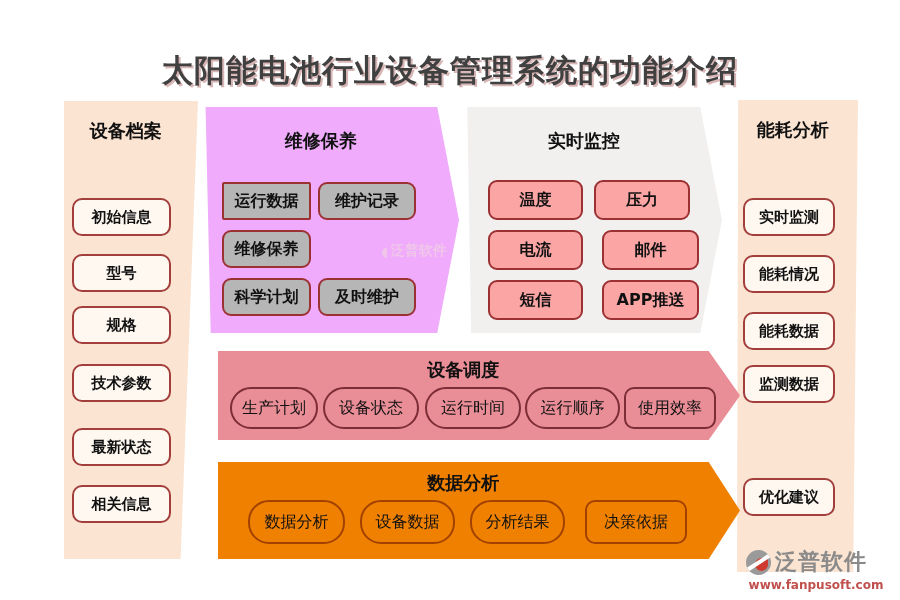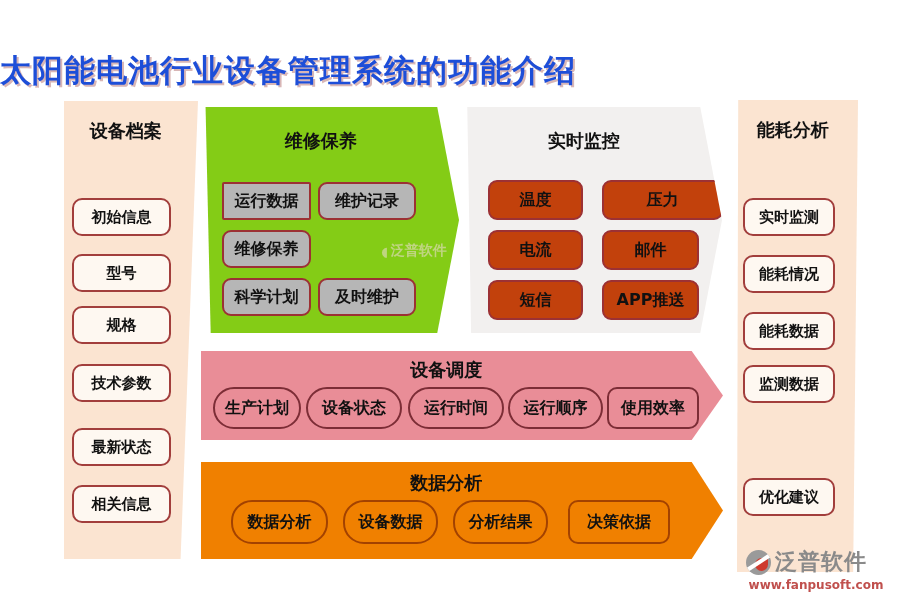--- a/index.html
+++ b/index.html
@@ -1,69 +1,69 @@
 <!DOCTYPE html>
 <html><head>
 <meta charset="utf-8">
 <style>
   html,body{margin:0;padding:0;background:#fff;}
   .stage{
     position:relative;width:900px;height:600px;background:#fff;overflow:hidden;
     font-family:"DejaVu Sans","Liberation Sans",sans-serif;
   }
   .title{
-    position:absolute;top:50px;left:0;width:100%;margin:0;
-    font-size:31px;font-weight:bold;color:#1d4ed8;letter-spacing:1px;
+    position:absolute;top:50px;left:0;width:100%;margin:0;text-align:center;
+    font-size:31px;font-weight:bold;color:#404040;letter-spacing:1px;
     text-shadow:2px 2px 0 #d8b6b6;
   }
   
   .col{position:absolute;background:#fbe4d1;padding-left:13px;}
   .left-col{left:64px;top:101px;width:121px;height:458px;
     clip-path:polygon(0 0,100% 0,87% 100%,0 100%);}
   .right-col{left:737px;top:100px;width:108px;height:472px;
     clip-path:polygon(1% 0,100% 0,96% 100%,0 100%);}
   .col-header{position:absolute;top:18px;left:0;width:92%;text-align:center;
     font-size:18px;font-weight:bold;color:#111;}
   .col-btn{
     position:absolute;height:38px;border:2px solid #a23e3c;border-radius:10px;
     background:#fef8f1;display:flex;align-items:center;justify-content:center;
     font-size:15px;font-weight:bold;color:#111;box-sizing:border-box;
   }
   .left-col .col-btn{left:8px;width:99px;}
   .right-col .col-btn{left:6px;width:92px;}
   
   .block{position:absolute;top:107px;width:256px;height:226px;}
-  .gray-block{left:203px;background:#84cc16;
+  .gray-block{left:203px;background:#f0abfc;
     clip-path:polygon(1% 0,91.5% 0,100% 50%,91.5% 100%,3% 100%);}
   .lgray-block{left:466px;background:#f2f0ef;
     clip-path:polygon(0.5% 0,91.5% 0,100% 50%,91.5% 100%,2% 100%);}
   .block-header{position:absolute;top:22px;left:0;width:92%;text-align:center;
     font-size:18px;font-weight:bold;color:#111;}
   .block-btn{
     position:absolute;height:38px;border:2px solid #9c3134;border-radius:9px;
     display:flex;align-items:center;justify-content:center;
     font-size:16px;font-weight:bold;color:#111;box-sizing:border-box;text-align:center;
   }
   .gray-block .block-btn{background:#b6b6b6;}
-  .lgray-block .block-btn{background:#c2410c;height:40px;}
+  .lgray-block .block-btn{background:#fca5a5;height:40px;}
   .sq{border-radius:2px;}
   
-  .banner{position:absolute;left:201px;width:522px;}
+  .banner{position:absolute;left:218px;width:522px;}
   .pink-banner{top:351px;height:89px;background:#e98d97;
     clip-path:polygon(0 0,94% 0,100% 50%,94% 100%,0 100%);}
   .orange-banner{top:462px;height:97px;background:#f08000;
     clip-path:polygon(0 0,94% 0,100% 50%,94% 100%,0 100%);}
   .banner-header{position:absolute;left:0;width:94%;text-align:center;
     font-size:18px;font-weight:bold;color:#111;}
   .pink-banner .banner-header{top:7px;}
   .orange-banner .banner-header{top:9px;}
   .pill{
     position:absolute;height:42px;border-radius:21px;box-sizing:border-box;
     display:flex;align-items:center;justify-content:center;
-    font-size:16px;font-weight:bold;color:#111;
+    font-size:16px;font-weight:normal;color:#111;
   }
   .pink-banner .pill{top:36px;border:2px solid #7c2d36;background:#e98d97;}
   .orange-banner .pill{top:38px;height:44px;border:2px solid #a34200;background:#f08000;}
   .pill.rect{border-radius:10px;}
   
   .watermark{
     position:absolute;left:381px;top:242px;display:flex;align-items:center;gap:3px;
     font-size:14px;font-weight:bold;color:rgba(240,220,218,0.55);pointer-events:none;
   }
   .wm-icon{font-size:13px;color:rgba(240,220,218,0.55);}
@@ -101,21 +101,21 @@
     <div class="block-btn sq" style="top:75px;left:19px;width:89px">运行数据</div>
     <div class="block-btn" style="top:75px;left:115px;width:98px">维护记录</div>
     <div class="block-btn" style="top:123px;left:19px;width:89px">维修保养</div>
     <div class="block-btn" style="top:171px;left:19px;width:89px">科学计划</div>
     <div class="block-btn" style="top:171px;left:115px;width:98px">及时维护</div>
   </div>
 
   <div class="block lgray-block">
     <div class="block-header">实时监控</div>
     <div class="block-btn" style="top:73px;left:22px;width:95px">温度</div>
-    <div class="block-btn" style="top:73px;left:136px;width:121px">压力</div>
+    <div class="block-btn" style="top:73px;left:128px;width:96px">压力</div>
     <div class="block-btn" style="top:123px;left:22px;width:95px">电流</div>
     <div class="block-btn" style="top:123px;left:136px;width:97px">邮件</div>
     <div class="block-btn" style="top:173px;left:22px;width:95px">短信</div>
     <div class="block-btn" style="top:173px;left:136px;width:97px">APP推送</div>
   </div>
 
   <div class="col right-col">
     <div class="col-header">能耗分析</div>
     <div class="col-btn" style="top:98px">实时监测</div>
     <div class="col-btn" style="top:155px">能耗情况</div>

